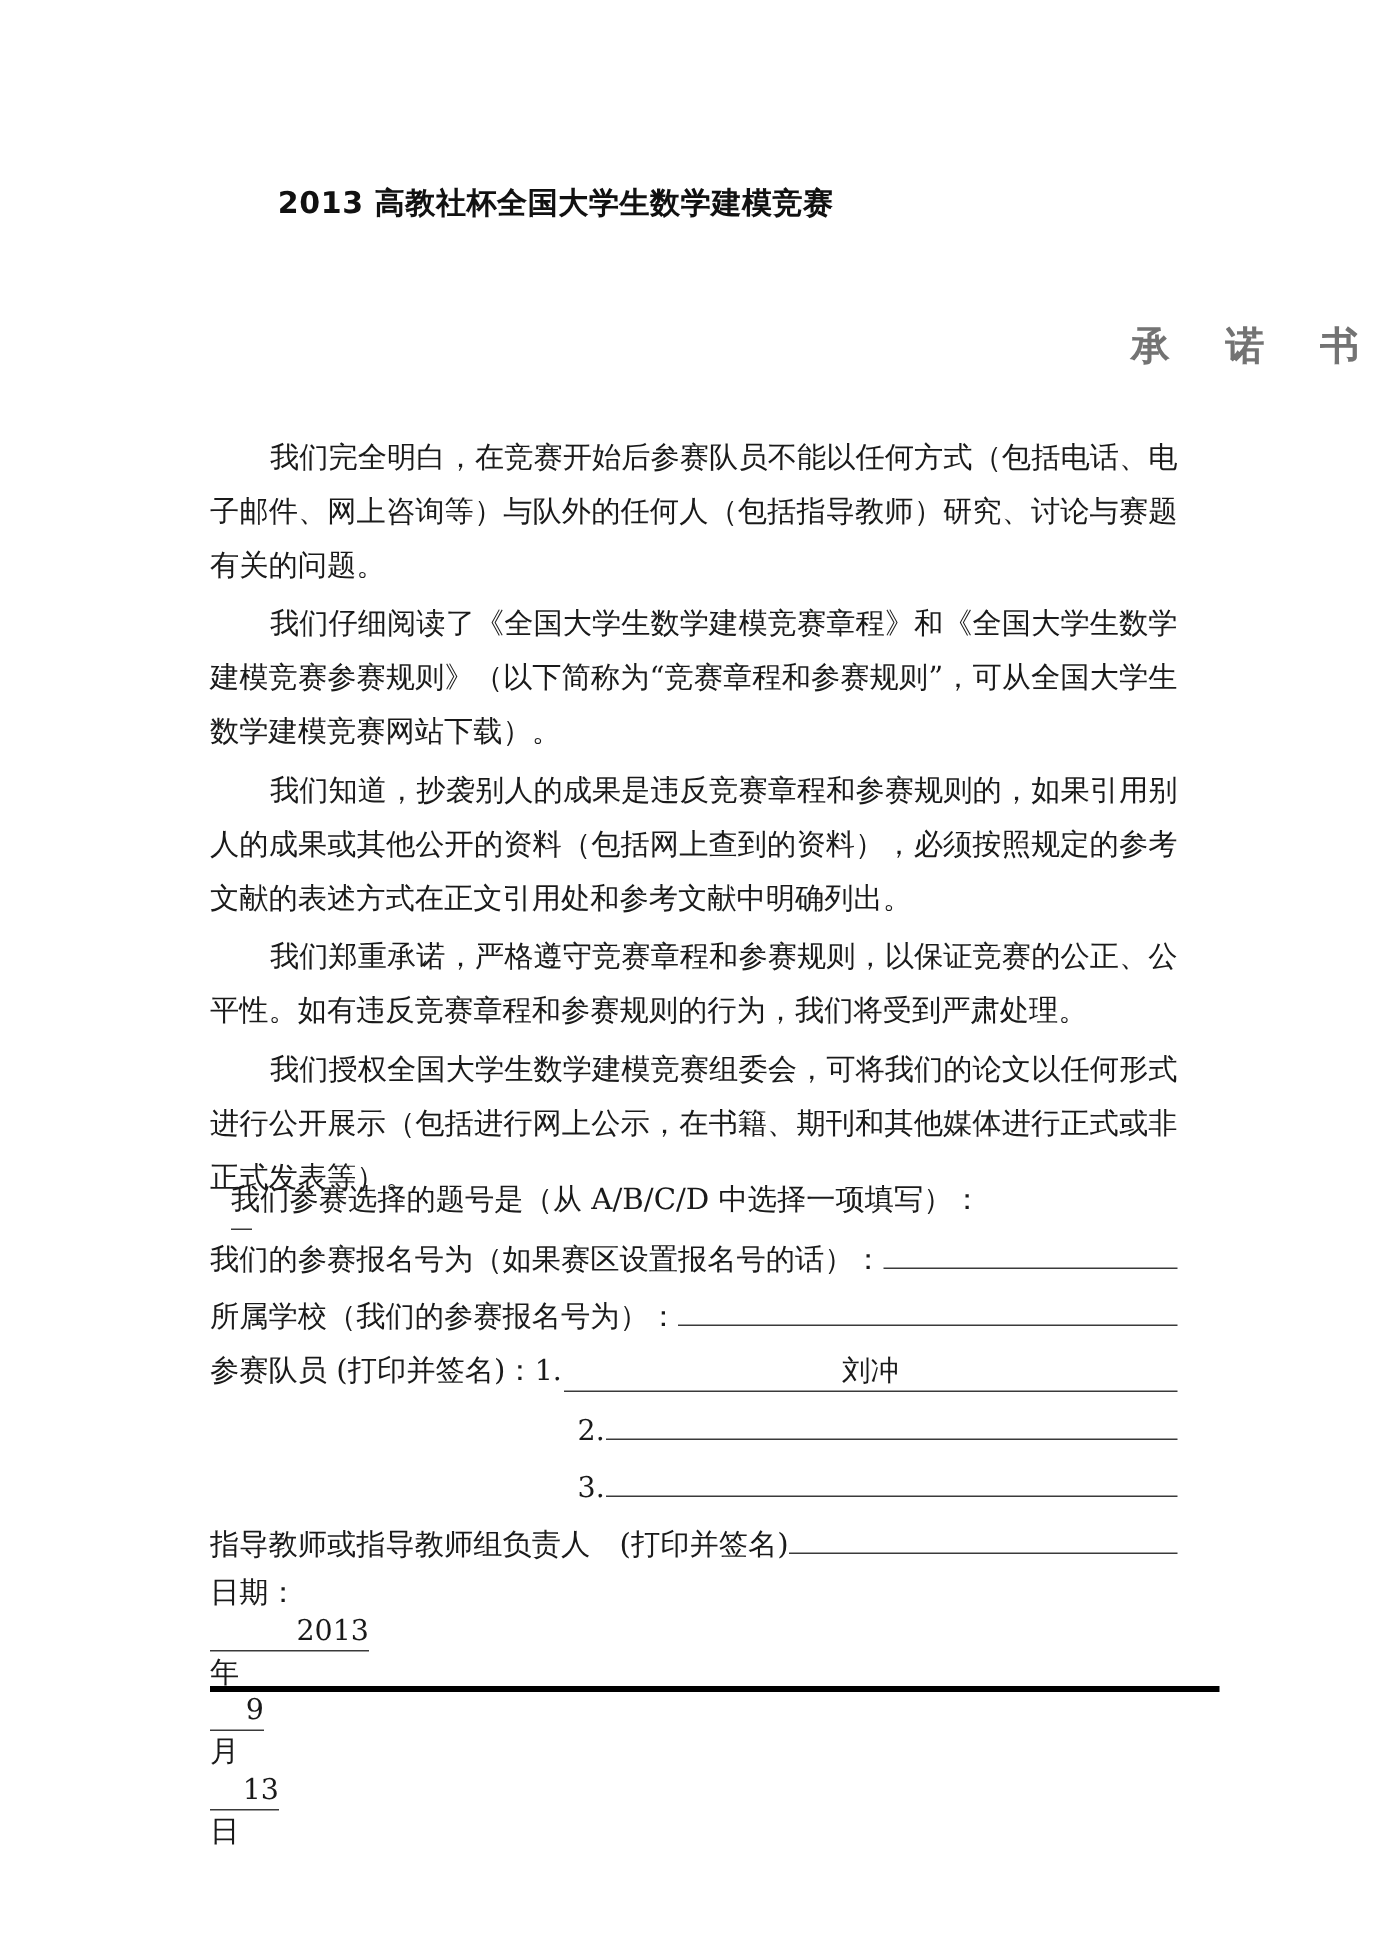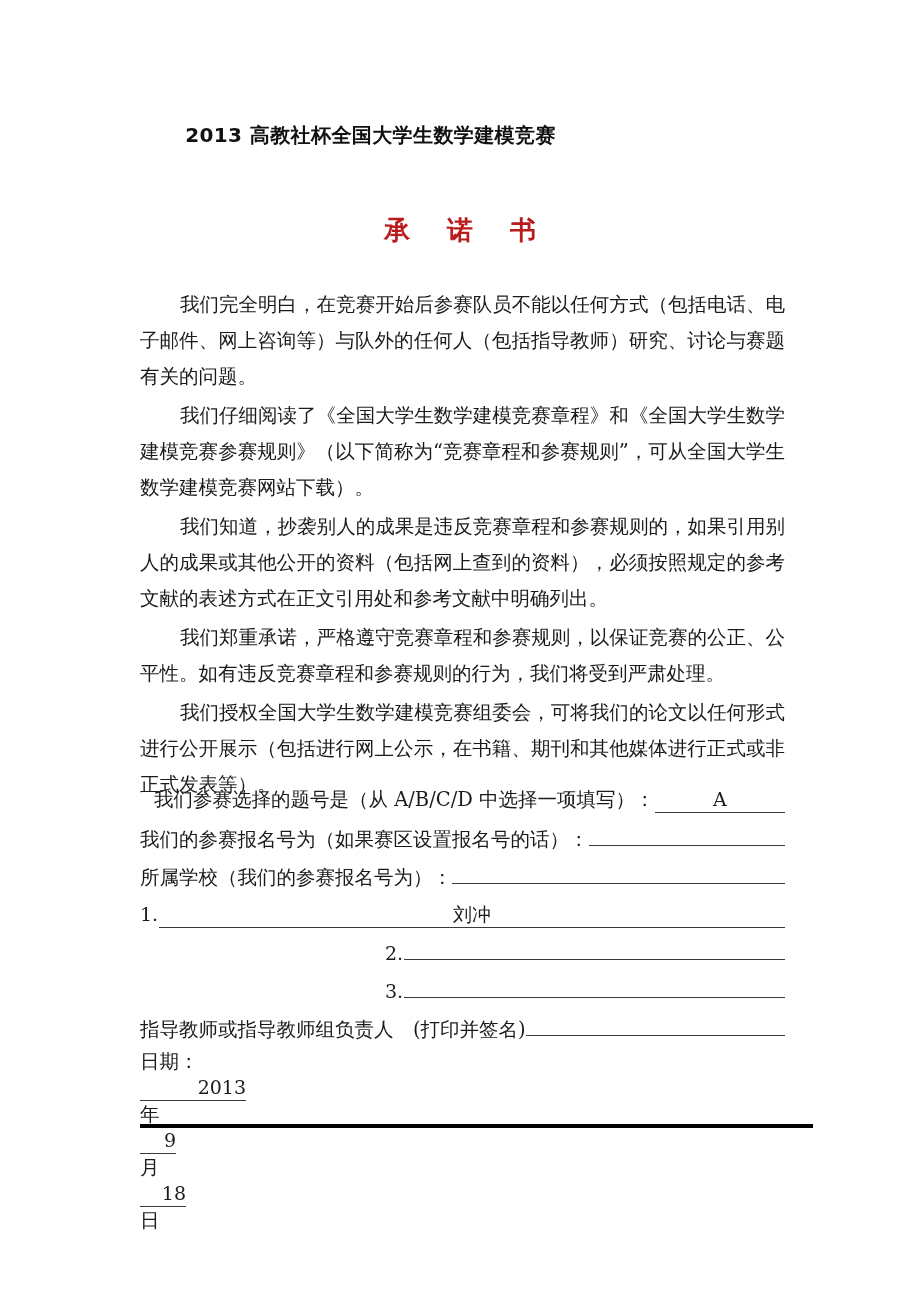--- a/index.html
+++ b/index.html
@@ -37,27 +37,27 @@
     font-weight: bold;
     letter-spacing: 0.4px;
     color: #111111;
   }
 
   .doc-heading {
     position: absolute;
     left: 0;
     top: 213px;
     width: 920px;
-    text-align: center;
+    text-align: right;
     font-family: "DejaVu Sans", "Liberation Sans", sans-serif;
     font-size: 26px;
     font-weight: bold;
     letter-spacing: 14px;
     text-indent: 14px;
-    color: #b91c1c;
+    color: #737373;
   }
 
   
   .body-block {
     position: absolute;
     left: 140px;
     top: 287px;
     width: 645px;
   }
 
@@ -83,20 +83,21 @@
   }
 
   .form-row {
     display: flex;
     align-items: baseline;
     white-space: nowrap;
     height: 38px;
   }
   .form-row.indent-first {
     padding-left: 14px;
+    flex-direction: column;
   }
 
   .field-label {
     flex: 0 0 auto;
   }
 
   .blank {
     flex: 1 1 auto;
     border-bottom: 1.4px solid #3a3a3a;
     min-width: 10px;
@@ -203,20 +204,21 @@
       <span class="field-label">我们的参赛报名号为（如果赛区设置报名号的话）：</span>
       <span class="blank"></span>
     </div>
 
     <div class="form-row">
       <span class="field-label">所属学校（我们的参赛报名号为）：</span>
       <span class="blank"></span>
     </div>
 
     <div class="form-row">
+      <span class="field-label">参赛队员 (打印并签名)：</span>
       <span class="member-num">1.</span>
       <span class="blank val-left">刘冲</span>
     </div>
 
     <div class="member-row">
       <span class="member-num">2.</span>
       <span class="blank"></span>
     </div>
 
     <div class="member-row">
@@ -230,20 +232,20 @@
     </div>
 
   </div>
 
   <div class="date-row">
     <span class="dlabel">日期：</span>
     <span class="date-blank db-year">2013</span>
     <span class="dlabel">年</span>
     <span class="date-blank db-month">9</span>
     <span class="dlabel">月</span>
-    <span class="date-blank db-day">18</span>
+    <span class="date-blank db-day">13</span>
     <span class="dlabel">日</span>
   </div>
 
   <div class="divider"></div>
 
 
 </div>
 
 </body></html>

